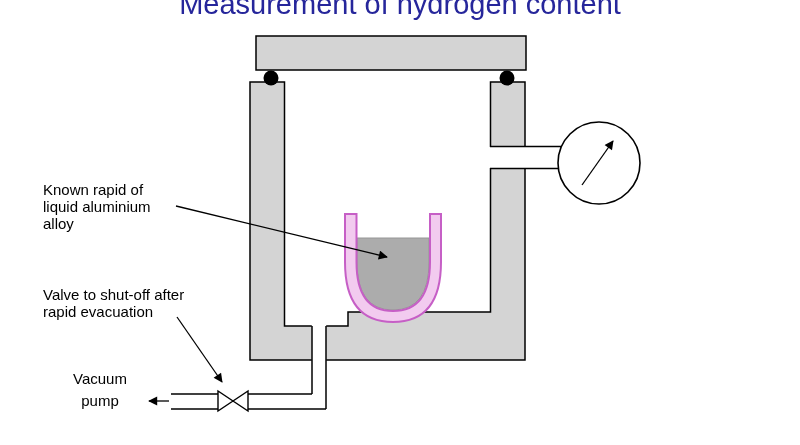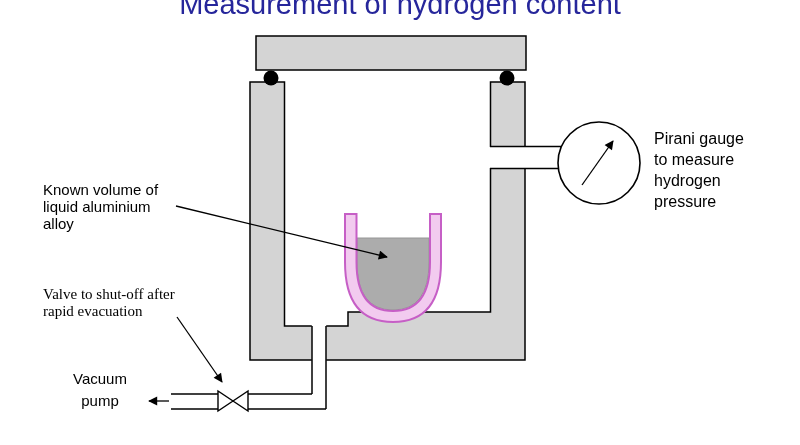--- a/index.html
+++ b/index.html
@@ -15,21 +15,21 @@
     color:var(--title,#26269B);
     white-space:nowrap;
   }
   svg.diagram{position:absolute;left:0;top:0;}
   .label{
     position:absolute;font-size:15px;line-height:17px;
     color:var(--text,#000);white-space:pre-line;
   }
   .label-pirani{left:654px;top:128px;font-size:16px;line-height:21px;}
   .label-known{left:43px;top:181px;}
-  .label-valve{left:43px;top:286px;font-family:Liberation Serif, serif;}
+  .label-valve{left:43px;top:286px;}
   .label-pump{left:60px;top:368px;width:80px;text-align:center;line-height:22px;}
   
   .metal{fill:var(--metal,#D4D4D4);stroke:var(--outline,#000);stroke-width:1.5;}
   .white-gap{fill:var(--background,#fff);stroke:none;}
   .line{stroke:var(--outline,#000);stroke-width:1.5;fill:none;}
   .thinline{stroke:var(--outline,#000);stroke-width:1.3;fill:none;}
   .seal{fill:var(--outline,#000);stroke:none;}
   .crucible{fill:var(--crucible_fill,#F2CBEF);stroke:var(--crucible_stroke,#C65FC6);stroke-width:2;}
   .liquid{fill:var(--liquid,#ACACAC);stroke:#969696;stroke-width:1;}
   .gauge{fill:#fff;stroke:var(--outline,#000);stroke-width:1.6;}
@@ -75,26 +75,22 @@
     <path class="crucible" d="M345,214 L345,262 Q345,322 393,322 Q441,322 441,262 L441,214 L430,214 L430,262 Q430,311 393,311 Q356.5,311 356.5,262 L356.5,214 Z"></path>
 
     <circle class="gauge" cx="599" cy="163" r="41"></circle>
     <line class="thinline" x1="582" y1="185" x2="613" y2="141" marker-end="url(#arrow)"></line>
 
     <line class="thinline" x1="176" y1="206" x2="387" y2="257" marker-end="url(#arrow)"></line>
     <line class="thinline" x1="177" y1="317" x2="222" y2="382" marker-end="url(#arrow)"></line>
     <line class="thinline" x1="169" y1="401" x2="149" y2="401" marker-end="url(#arrow)"></line>
   </svg>
 
-  <div class="label label-pirani">Pirani gauge
-to measure
-hydrogen
-pressure</div>
 
-  <div class="label label-known">Known volume of
+  <div class="label label-known">Known rapid of
 liquid aluminium
 alloy</div>
 
   <div class="label label-valve">Valve to shut-off after
 rapid evacuation</div>
 
   <div class="label label-pump">Vacuum
 pump</div>
 
 </div>

